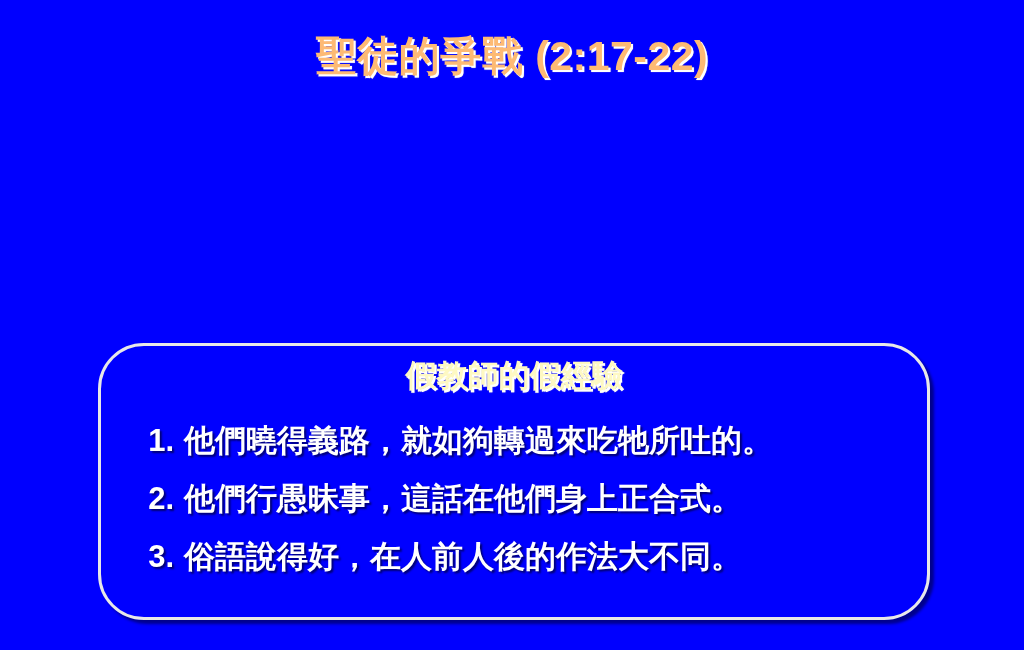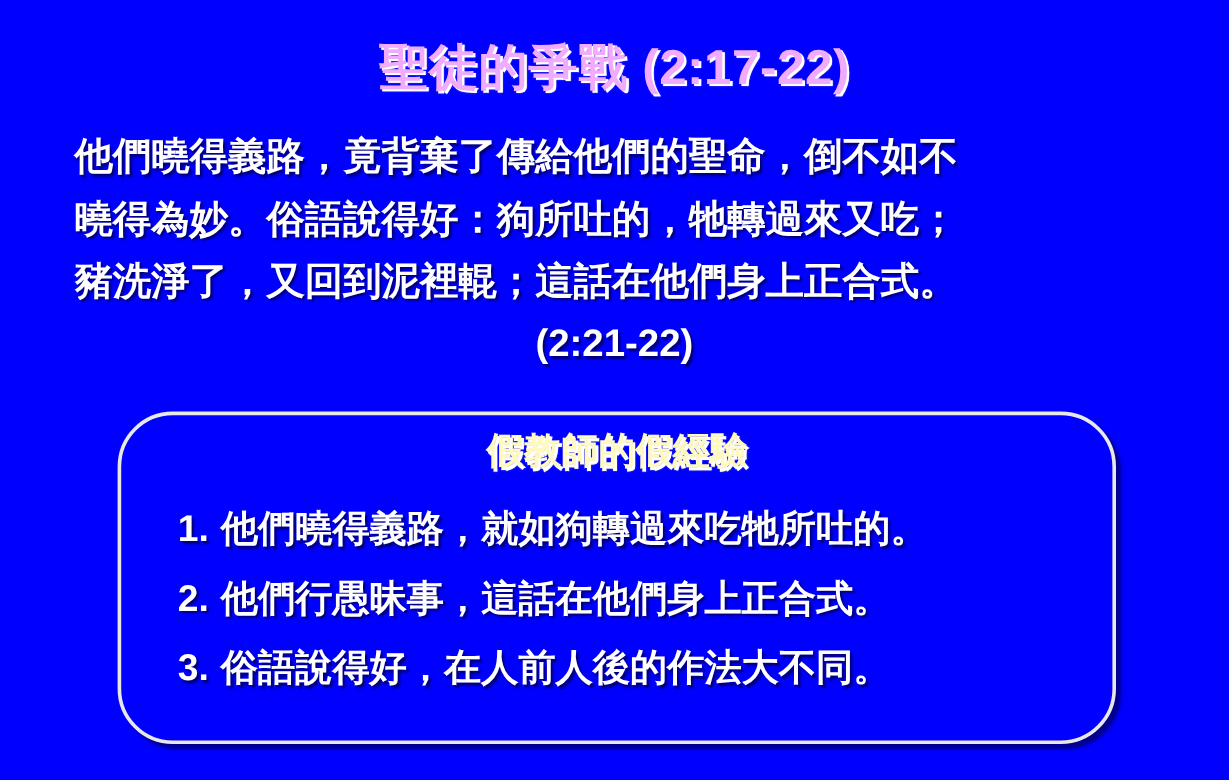--- a/index.html
+++ b/index.html
@@ -22,21 +22,21 @@
     box-sizing: border-box;
   }
 
   
   .title {
     position: absolute;
     top: 34px;
     left: 0;
     width: 1024px;
     text-align: center;
-    color: #f0abfc;
+    color: #fdba74;
     font-size: 41px;
     font-weight: bold;
     letter-spacing: 0.5px;
     line-height: 1.1;
     text-shadow: 2px 2px 0 #ffffff, 2px 2px 1px #cfcfcf;
     white-space: nowrap;
   }
 
   
   .scripture {
@@ -118,26 +118,20 @@
     flex: 0 0 auto;
   }
 </style>
 </head>
 <body>
 
 <div class="slide">
 
   <div class="title">聖徒的爭戰 (2:17-22)</div>
 
-  <div class="scripture">
-    <span class="line">他們曉得義路，竟背棄了傳給他們的聖命，倒不如不</span>
-    <span class="line">曉得為妙。俗語說得好：狗所吐的，牠轉過來又吃；</span>
-    <span class="line">豬洗淨了，又回到泥裡輥；這話在他們身上正合式。</span>
-    <span class="line center">(2:21-22)</span>
-  </div>
 
   <div class="panel"></div>
 
   <div class="panel-heading">假教師的假經驗</div>
 
   <ul class="panel-list">
     <li>
       <span class="num">1.</span>
       <span class="txt">他們曉得義路，就如狗轉過來吃牠所吐的。</span>
     </li>

